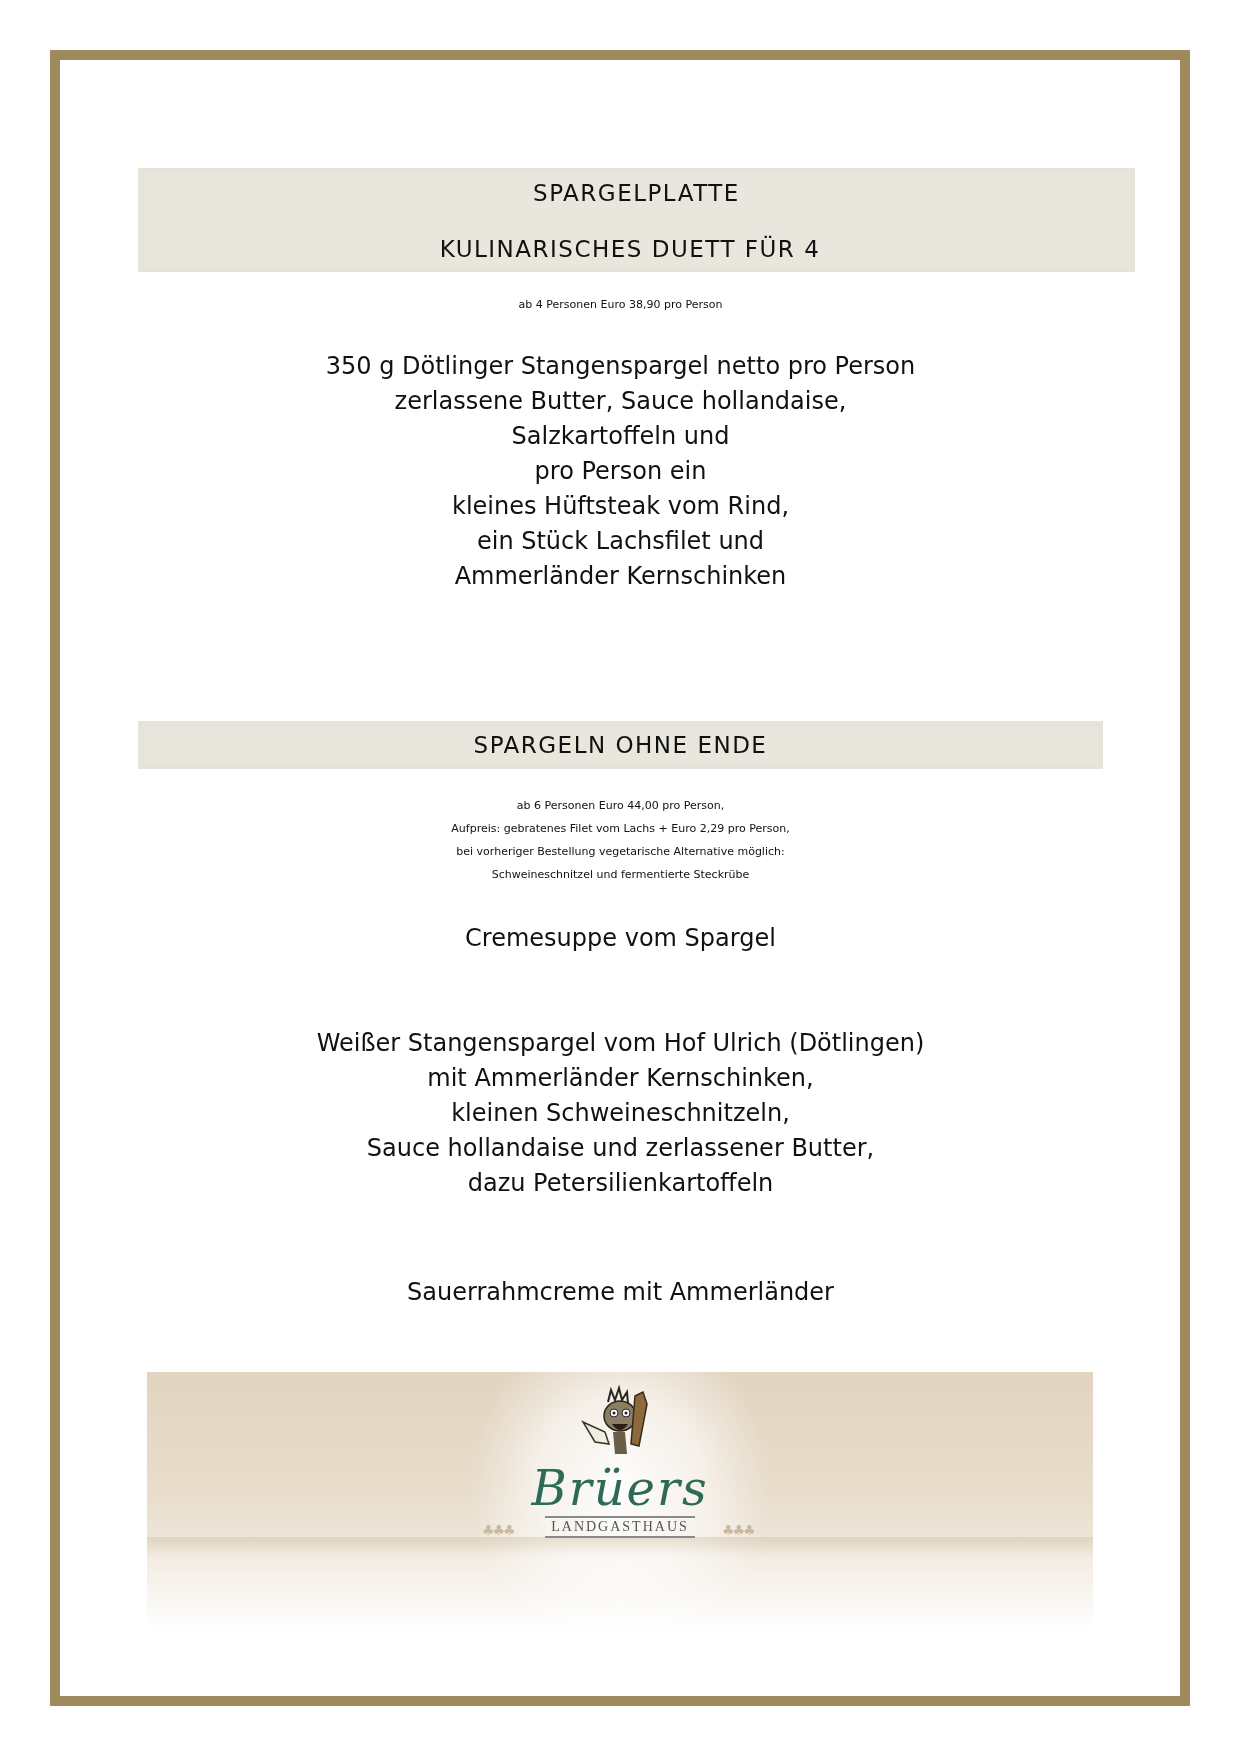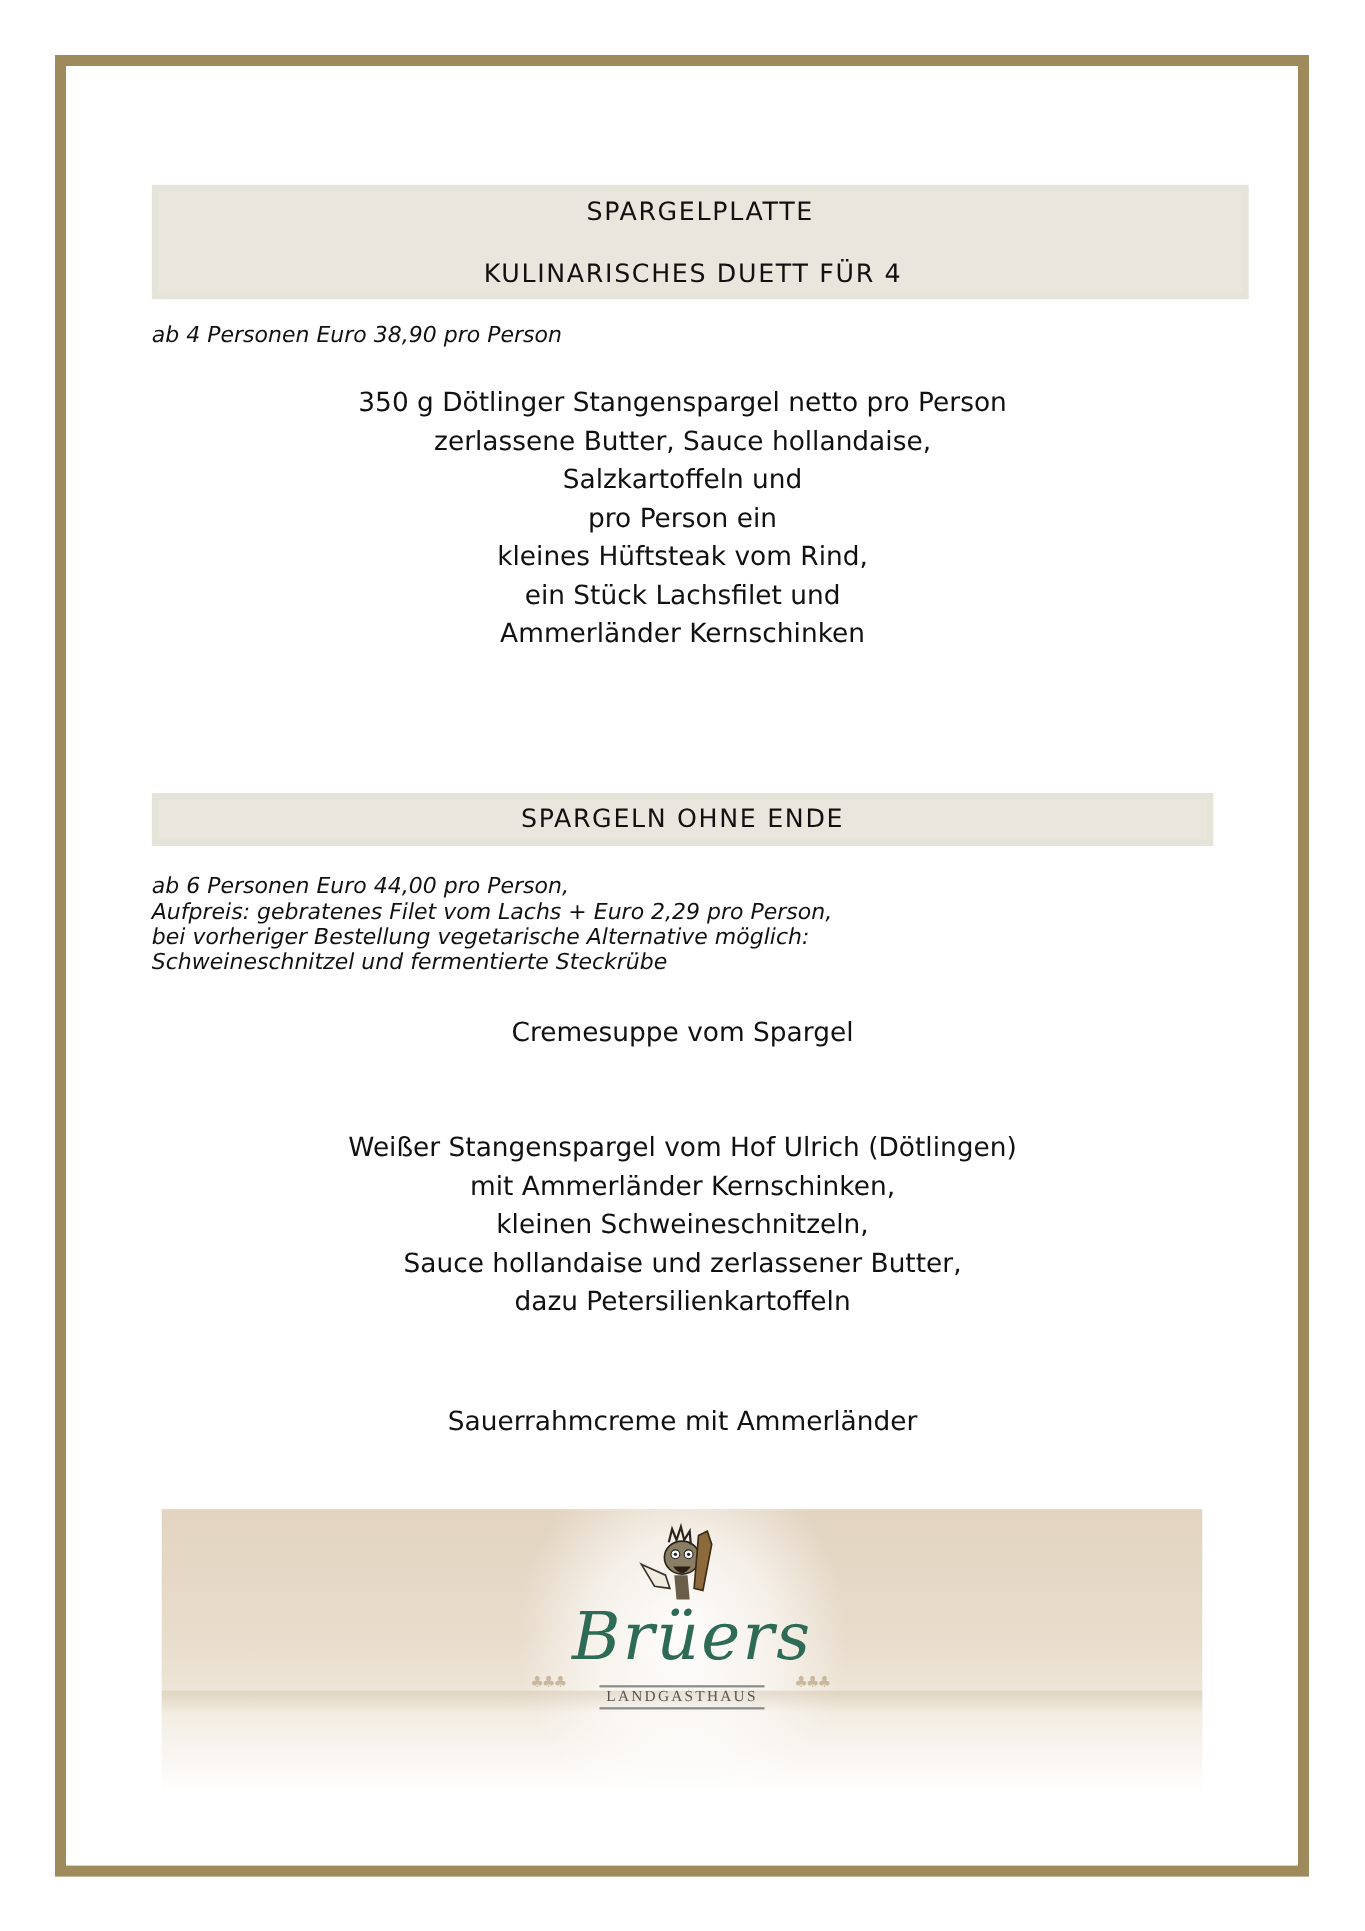--- a/index.html
+++ b/index.html
@@ -8,37 +8,37 @@
   .frame { position:absolute; left:50px; top:50px; width:1140px; height:1656px;
            border:10px solid #9e8a5a; box-sizing:border-box; }
   .band { position:absolute; left:138px; width:965px; background:#e9e7dd;
           box-shadow: inset 0 0 0 6px #e6e3d8; text-align:center; }
   .band .t { font-size:23px; letter-spacing:1.5px; color:#111; }
   .band1 { top:168px; height:104px;padding-left:32px; }
   .band1 .t1 { position:absolute; left:0; right:0; top:12px; }
   .band1 .t2 { position:absolute; left:0; right:13px; top:68px; }
   .band2 { top:721px; height:48px; }
   .band2 .t { line-height:48px; }
-  .small { position:absolute; left:138px; width:965px; 
-           font-size:20px; line-height:23px; color:#111;font-style:italic; }
+  .small { position:absolute; left:138px; width:965px; text-align:center;
+           font-size:11px; line-height:23px; color:#111; }
   .body { position:absolute; left:138px; width:965px; text-align:center;
           font-size:24px; line-height:35px; color:#111; }
   .banner { position:absolute; left:147px; top:1372px; width:946px; height:258px;
             background:
               radial-gradient(ellipse 150px 170px at 50% 45%, rgba(255,255,255,0.95) 0%, rgba(255,255,255,0.6) 55%, rgba(255,255,255,0) 100%),
               linear-gradient(to bottom, #e2d4c0 0%, #e8dccb 45%, #ede4d6 62%, #f5f0e8 78%, #ffffff 100%); }
   .hill { position:absolute; left:0; right:0; top:165px; height:20px;
           background:linear-gradient(to bottom, rgba(210,195,170,0.5), rgba(255,255,255,0)); }
   .logo-wrap { position:absolute; left:50%; top:12px; transform:translateX(-50%);
                width:200px; text-align:center; }
-  .logo-script { font-family:"DejaVu Serif",serif; font-style:italic; font-size:60px;
+  .logo-script { font-family:"DejaVu Serif",serif; font-style:italic; font-size:48px;
                  color:#2e6b57; letter-spacing:2px; margin-top:2px; line-height:52px; }
   .logo-sub { display:inline-block; border-top:2px solid #8a8a8a; border-bottom:2px solid #8a8a8a;
               font-family:"Liberation Serif",serif; font-size:14px; letter-spacing:2px;
-              color:#555; padding:1px 6px; margin-top:18px; }
+              color:#555; padding:1px 6px; margin-top:2px; }
   .trees { position:absolute; top:150px; font-size:14px; color:#c9b89d; letter-spacing:-2px; }
 </style>
 </head>
 <body>
 
 <div class="frame"></div>
 
 <div class="band band1">
   <div class="t t1">SPARGELPLATTE</div>
   <div class="t t2">KULINARISCHES DUETT FÜR 4</div>

